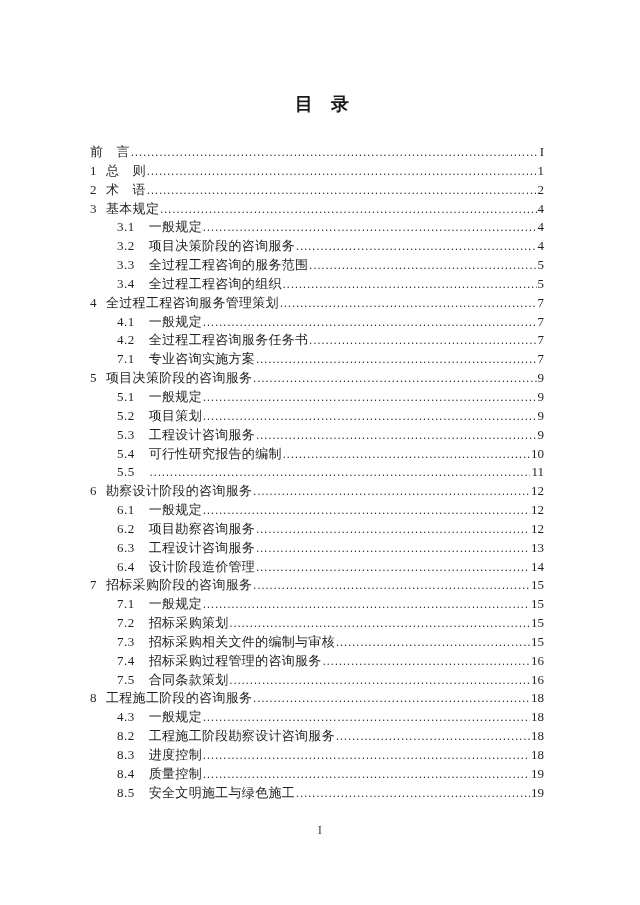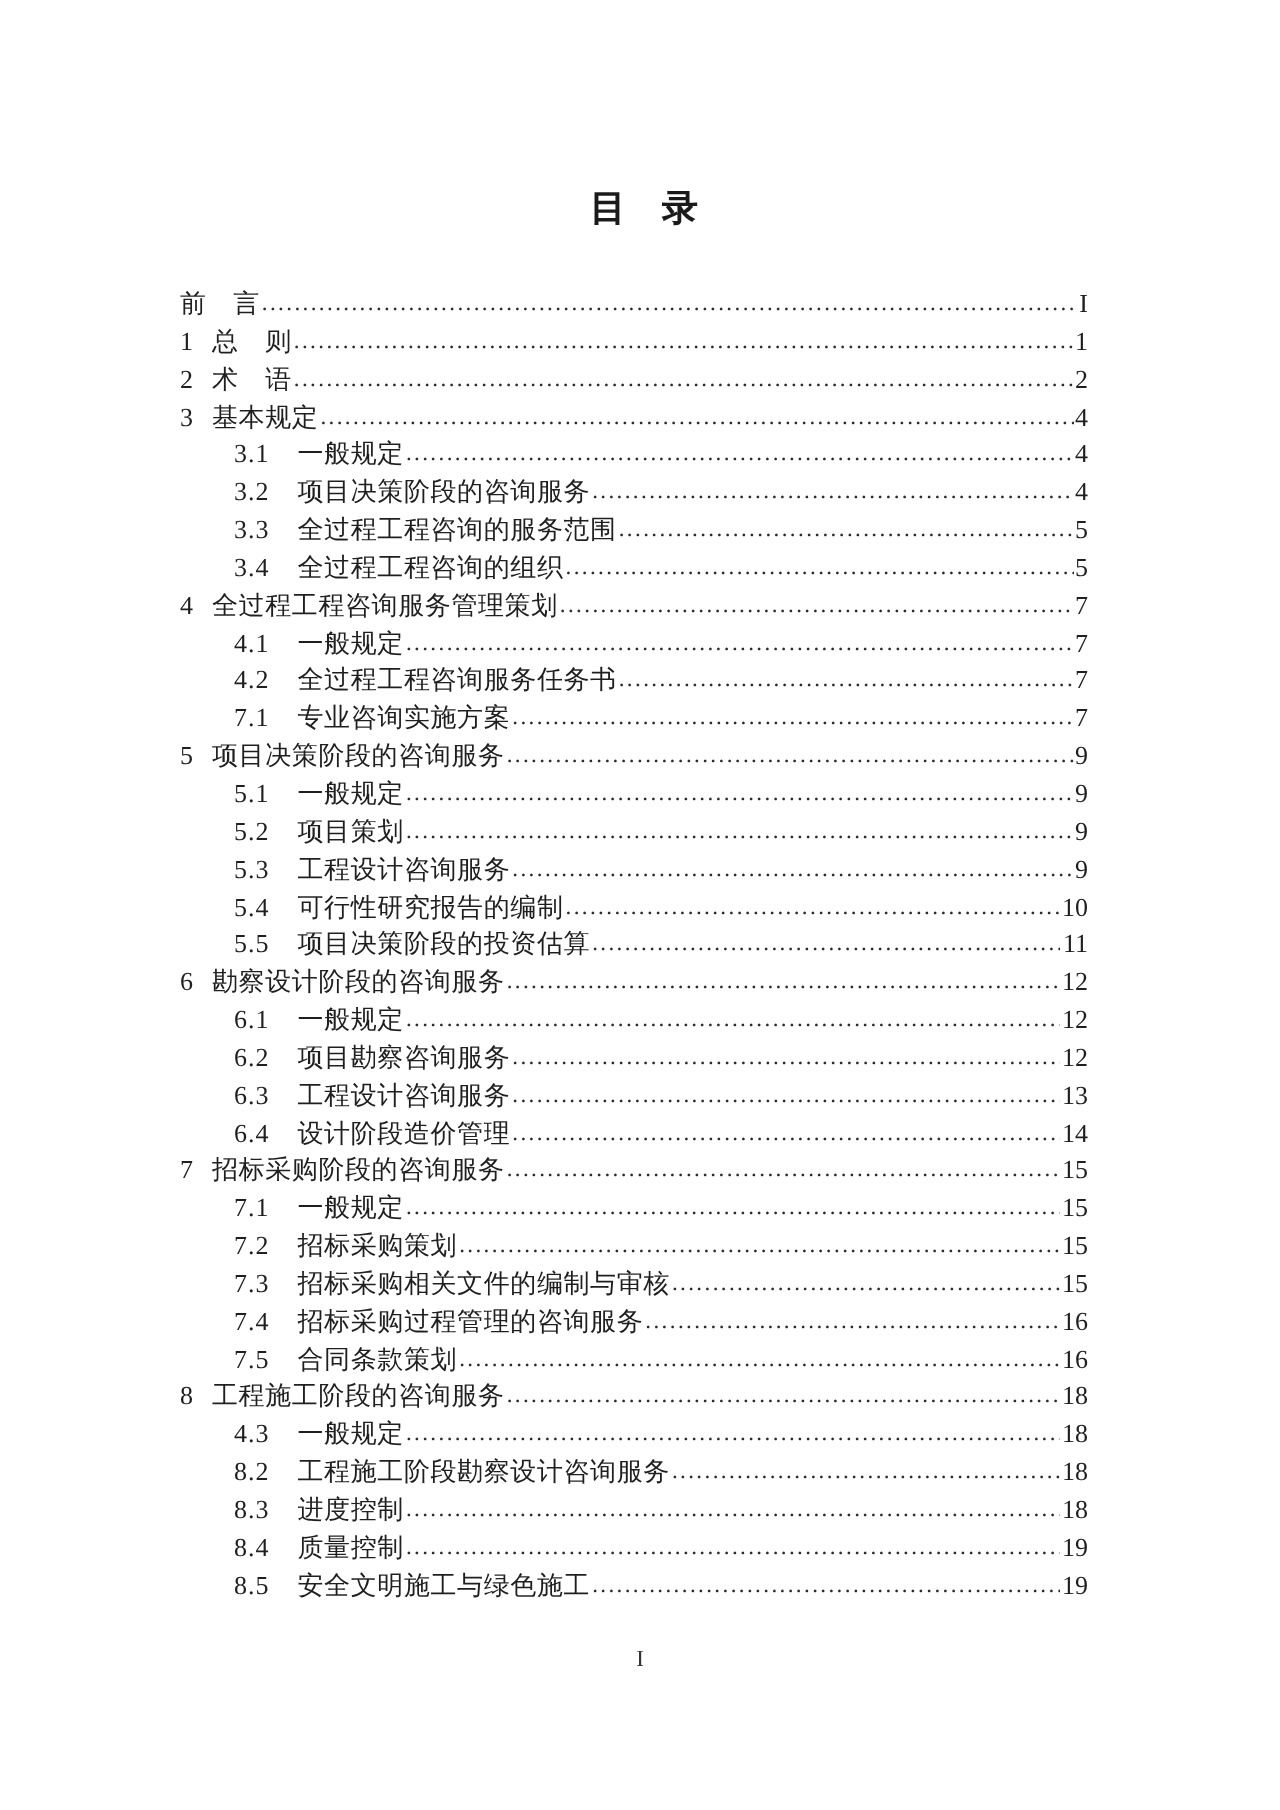--- a/index.html
+++ b/index.html
@@ -203,21 +203,20 @@
 
   <div class="toc-line level-1">
     <span class="toc-num">5.4</span>
     <span class="toc-title">可行性研究报告的编制</span>
     <span class="toc-dots"></span>
     <span class="toc-page">10</span>
   </div>
 
   <div class="toc-line level-1">
     <span class="toc-num">5.5</span>
-    <span class="toc-title">项目决策阶段的投资估算</span>
     <span class="toc-dots"></span>
     <span class="toc-page">11</span>
   </div>
 
   <div class="toc-line level-0">
     <span class="toc-num">6</span>
     <span class="toc-title">勘察设计阶段的咨询服务</span>
     <span class="toc-dots"></span>
     <span class="toc-page">12</span>
   </div>

